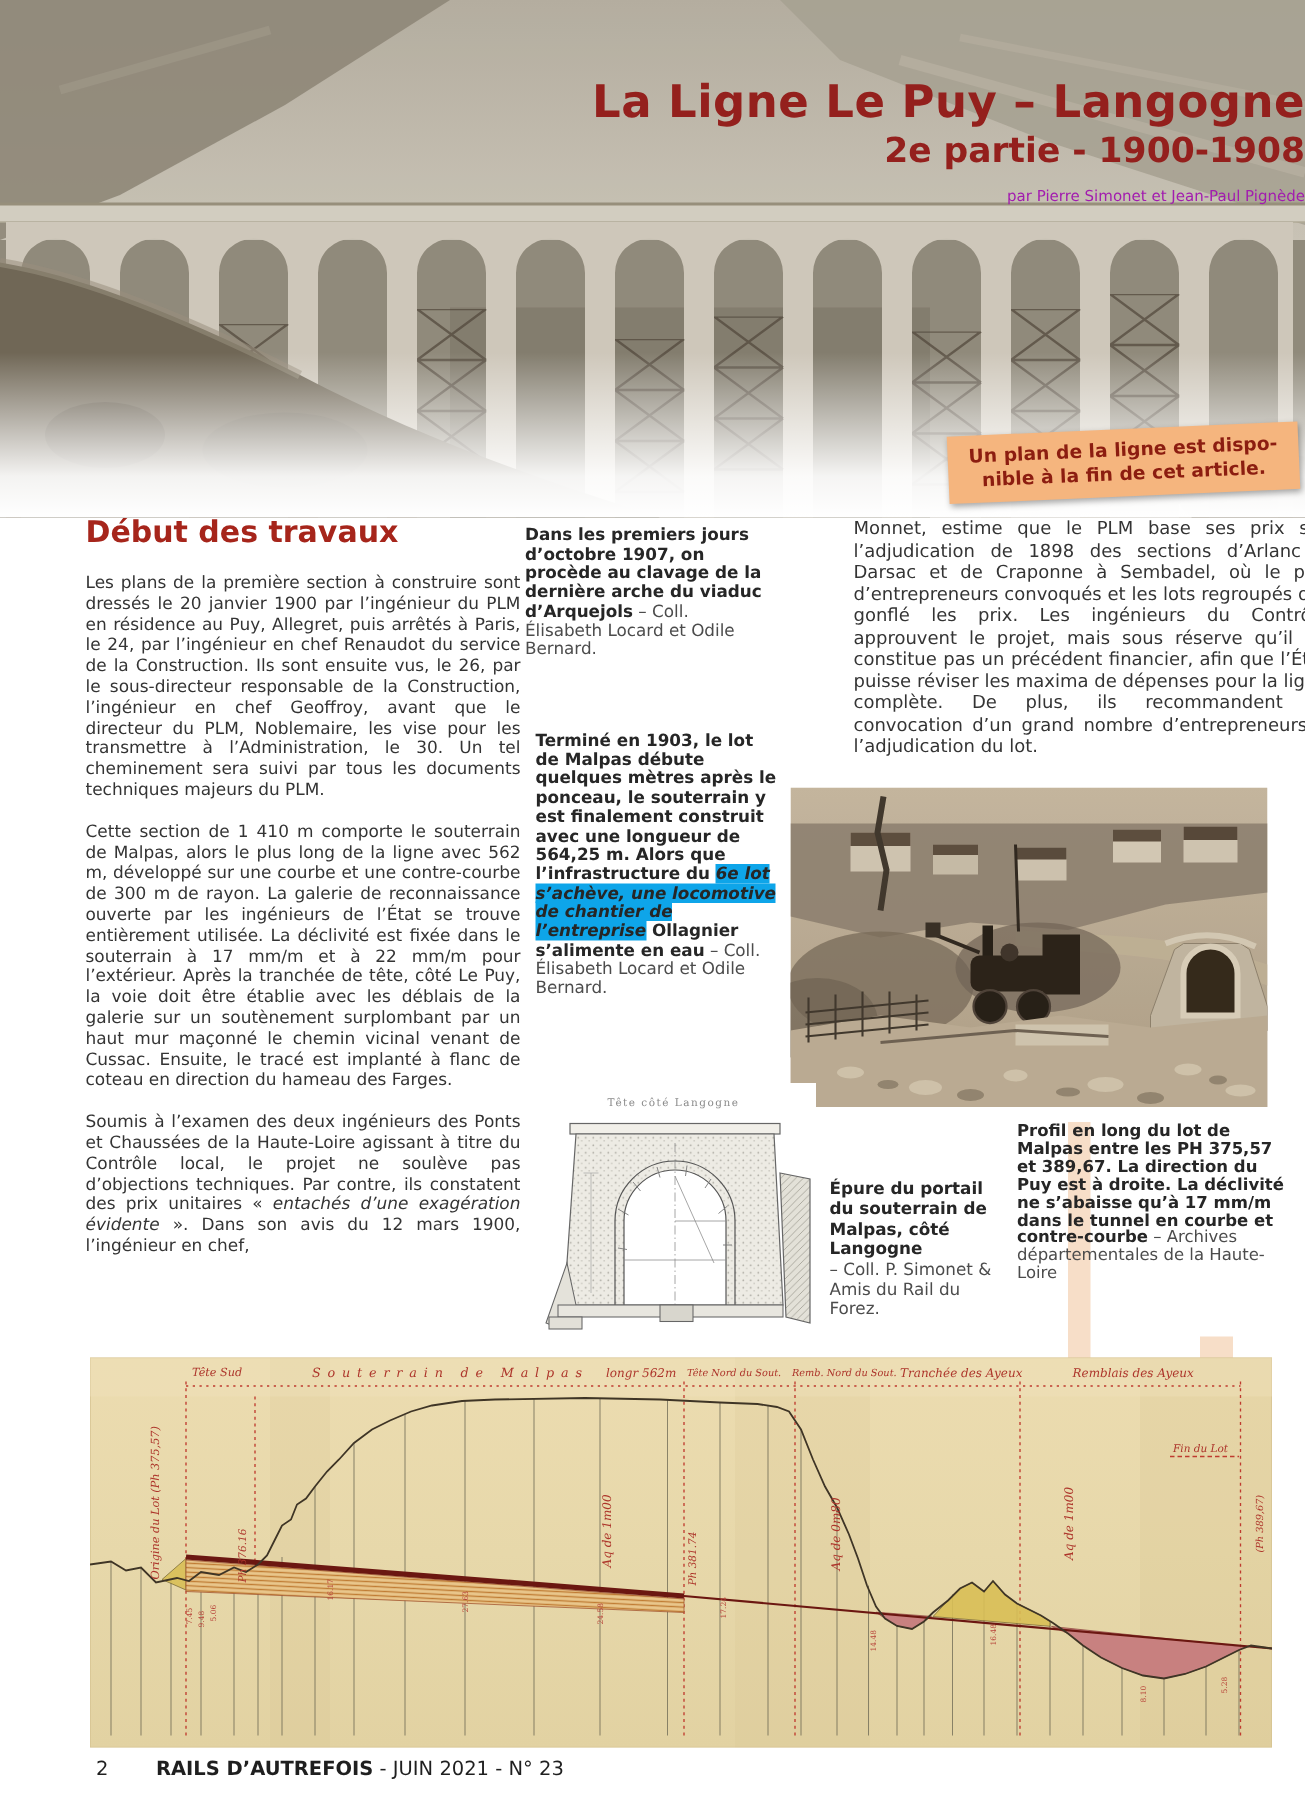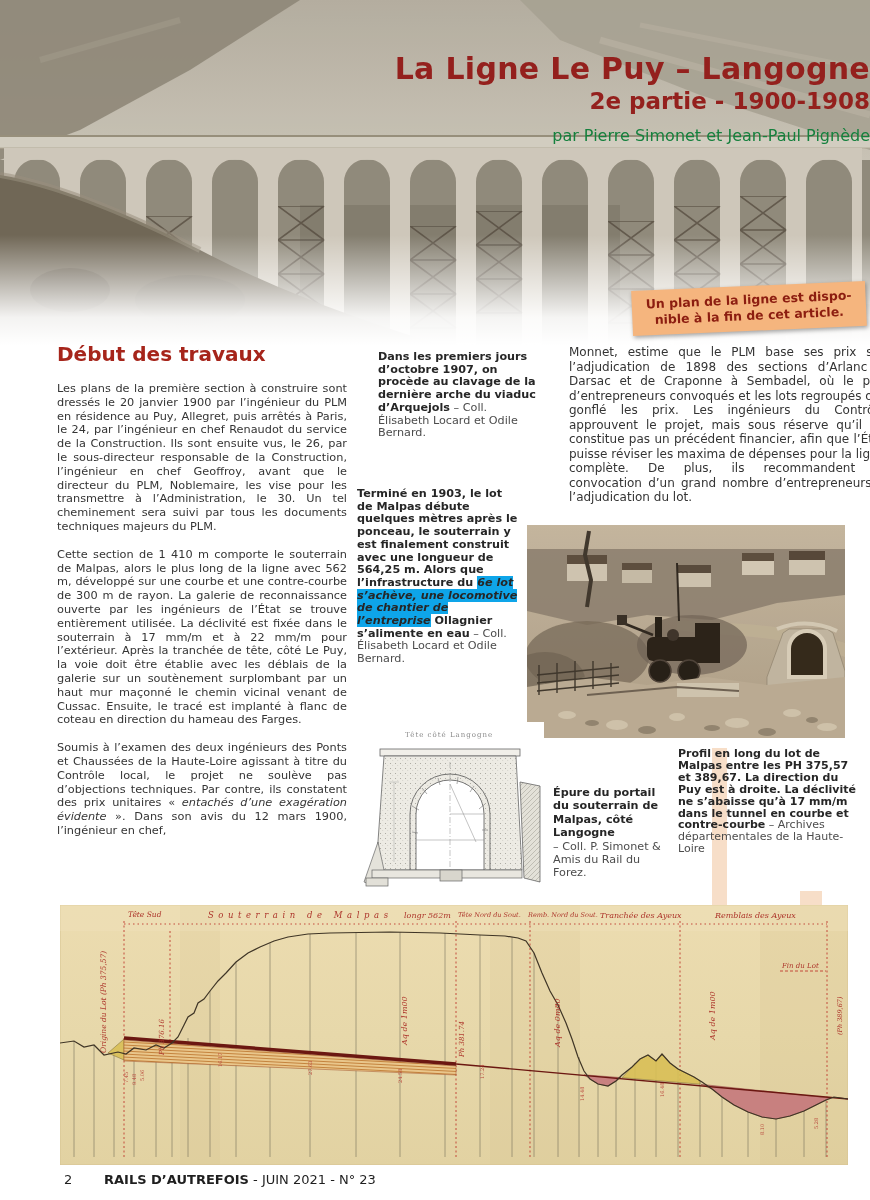--- a/index.html
+++ b/index.html
@@ -2,35 +2,35 @@
 <html><head>
 <meta charset="utf-8">
 <style>
   html,body{margin:0;padding:0;background:#ffffff;}
   .page{position:relative;width:870px;height:1200px;background:#fff;overflow:hidden;
         font-family:"DejaVu Sans",sans-serif;color:#343434;}
   .photo-top{position:absolute;left:0;top:0;width:870px;height:345px;}
   .title-block{position:absolute;left:0;top:52px;width:870px;text-align:right;}
   .title{font-size:30px;font-weight:bold;color:#94201d;letter-spacing:.3px;line-height:1.1;}
   .subtitle{font-size:23px;font-weight:bold;color:#94201d;margin-top:3px;padding-left:28px;}
-  .byline{font-size:16px;color:#15803d;margin-top:12px;}
+  .byline{font-size:10px;color:#a21caf;margin-top:12px;}
   .note{position:absolute;left:632px;top:286px;width:226px;background:#f5b57e;color:#8c1d10;
         font-weight:bold;font-size:12.5px;line-height:1.3;text-align:center;padding:6px 4px;
         transform:rotate(-2.5deg);box-shadow:1px 2px 4px rgba(0,0,0,.35);}
   .note span{display:block;}
   .heading{position:absolute;left:57px;top:342px;font-size:20px;font-weight:bold;color:#a6251b;}
   .col-left{position:absolute;left:57px;top:382px;width:290px;font-size:11.3px;line-height:13.8px;
         text-align:justify;}
   .col-left p{margin:0 0 14px 0;}
   .col-right-p{position:absolute;left:527px;top:345px;width:316px;font-size:12px;line-height:14.5px;
         text-align:justify;margin-left:42px;}
   .cap{font-size:11.2px;line-height:12.7px;color:#2e2e2e;}
   .cap b{color:#262626;}
   .cap .credit{font-weight:normal;color:#4c4c4c;}
-  .cap1{position:absolute;left:378px;top:351px;width:163px;}
+  .cap1{position:absolute;left:350px;top:351px;width:163px;}
   .cap2{position:absolute;left:357px;top:488px;width:164px;}
   .hl{background:#0ea5e9;font-style:italic;}
   .cap-epure{position:absolute;left:553px;top:786px;width:118px;font-size:11.2px;line-height:13.4px;}
   .cap-profil{position:absolute;left:678px;top:748px;width:184px;font-size:11px;line-height:11.9px;}
   .photo-loco{position:absolute;left:527px;top:525px;width:318px;height:213px;}
   .epure-box{position:absolute;left:354px;top:722px;width:190px;height:186px;background:#fff;}
   .profile-box{position:absolute;left:60px;top:905px;width:788px;height:260px;}
   .strip{position:absolute;background:#f0c39a;opacity:.55;}
   .strip1{left:712px;top:748px;width:15px;height:196px;}
   .strip2{left:800px;top:891px;width:22px;height:52px;}

